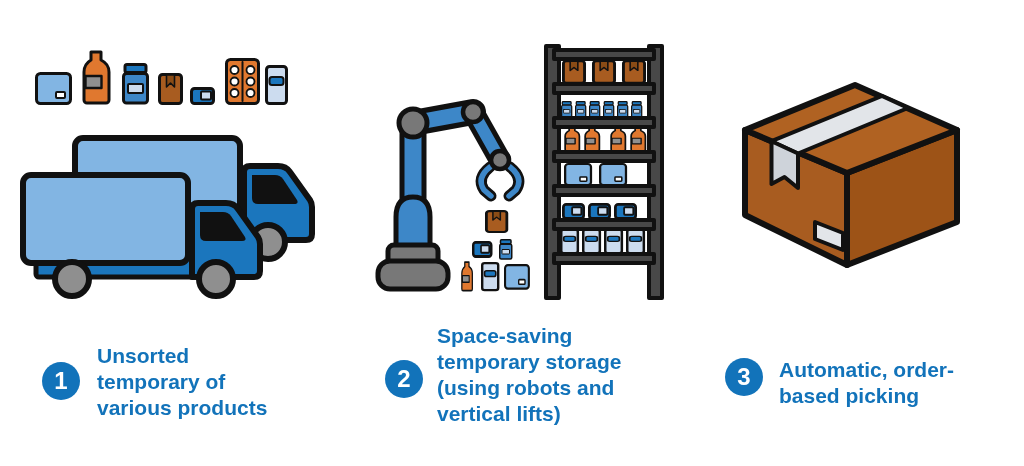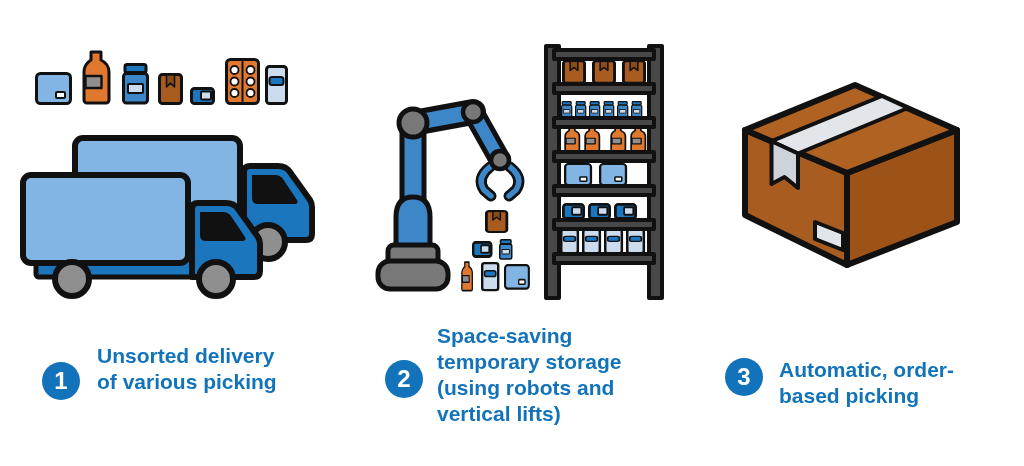--- a/index.html
+++ b/index.html
@@ -172,21 +172,21 @@
     <path class="f-br s-ol" stroke-width="6" d="M33,50 L135,93 L135,185 L33,135 Z"></path>
     <path class="f-brt s-ol" stroke-width="6" d="M143,5 L245,50 L135,93 L33,50 Z"></path>
     <g>
       <path class="f-tp s-ol" stroke-width="4" d="M170,16 L196,28 L86,73.5 L59.5,61.2 Z"></path>
       <path class="f-tpd s-ol" stroke-width="4" d="M59.5,61.2 L86,73.5 L86,108 L72.5,97 L59.5,104 Z"></path>
     </g>
     <path class="f-tp s-ol" stroke-width="4" d="M103,142 L131,153 L131,170 L103,159 Z"></path>
   </svg>
 
   <div class="badge" style="left:42px;top:362px">1</div>
-  <div class="cap" style="left:97px;top:343px;width:195px">Unsorted delivery of various picking</div>
+  <div class="cap" style="left:97px;top:343px;width:195px">Unsorted temporary of various products</div>
 
   <div class="badge" style="left:385px;top:360px">2</div>
   <div class="cap" style="left:437px;top:323px;width:225px">Space-saving temporary storage (using robots and vertical lifts)</div>
 
   <div class="badge" style="left:725px;top:358px">3</div>
   <div class="cap" style="left:779px;top:357px;width:228px">Automatic, order-based picking</div>
 
 </div>
 
 </body></html>

